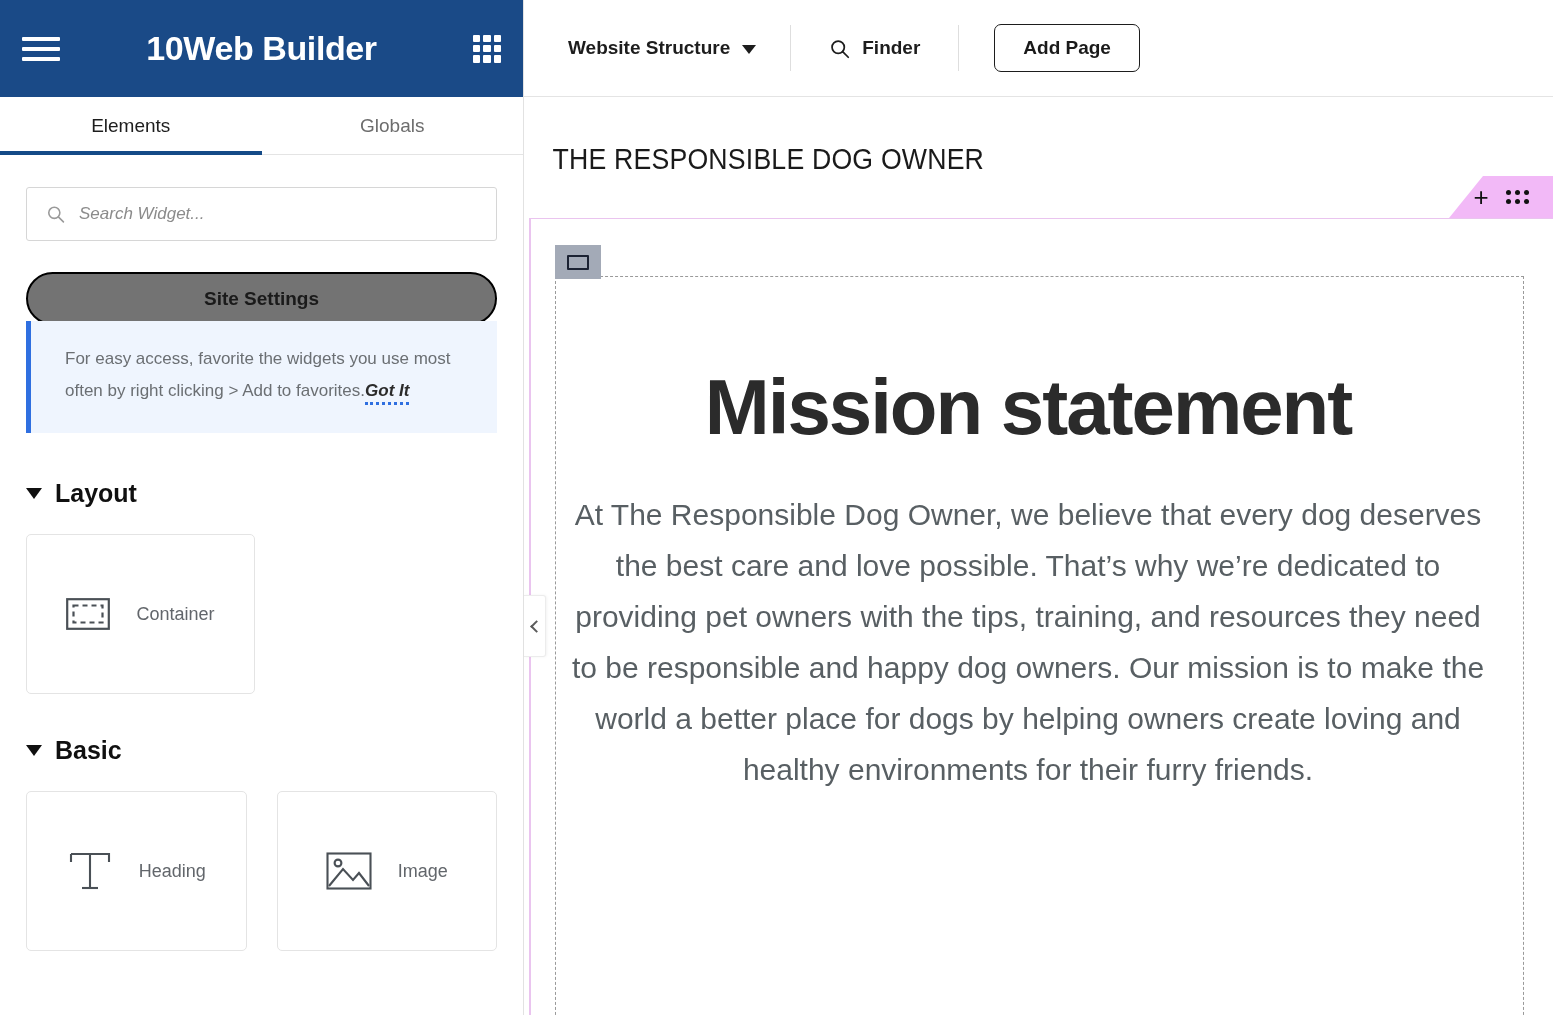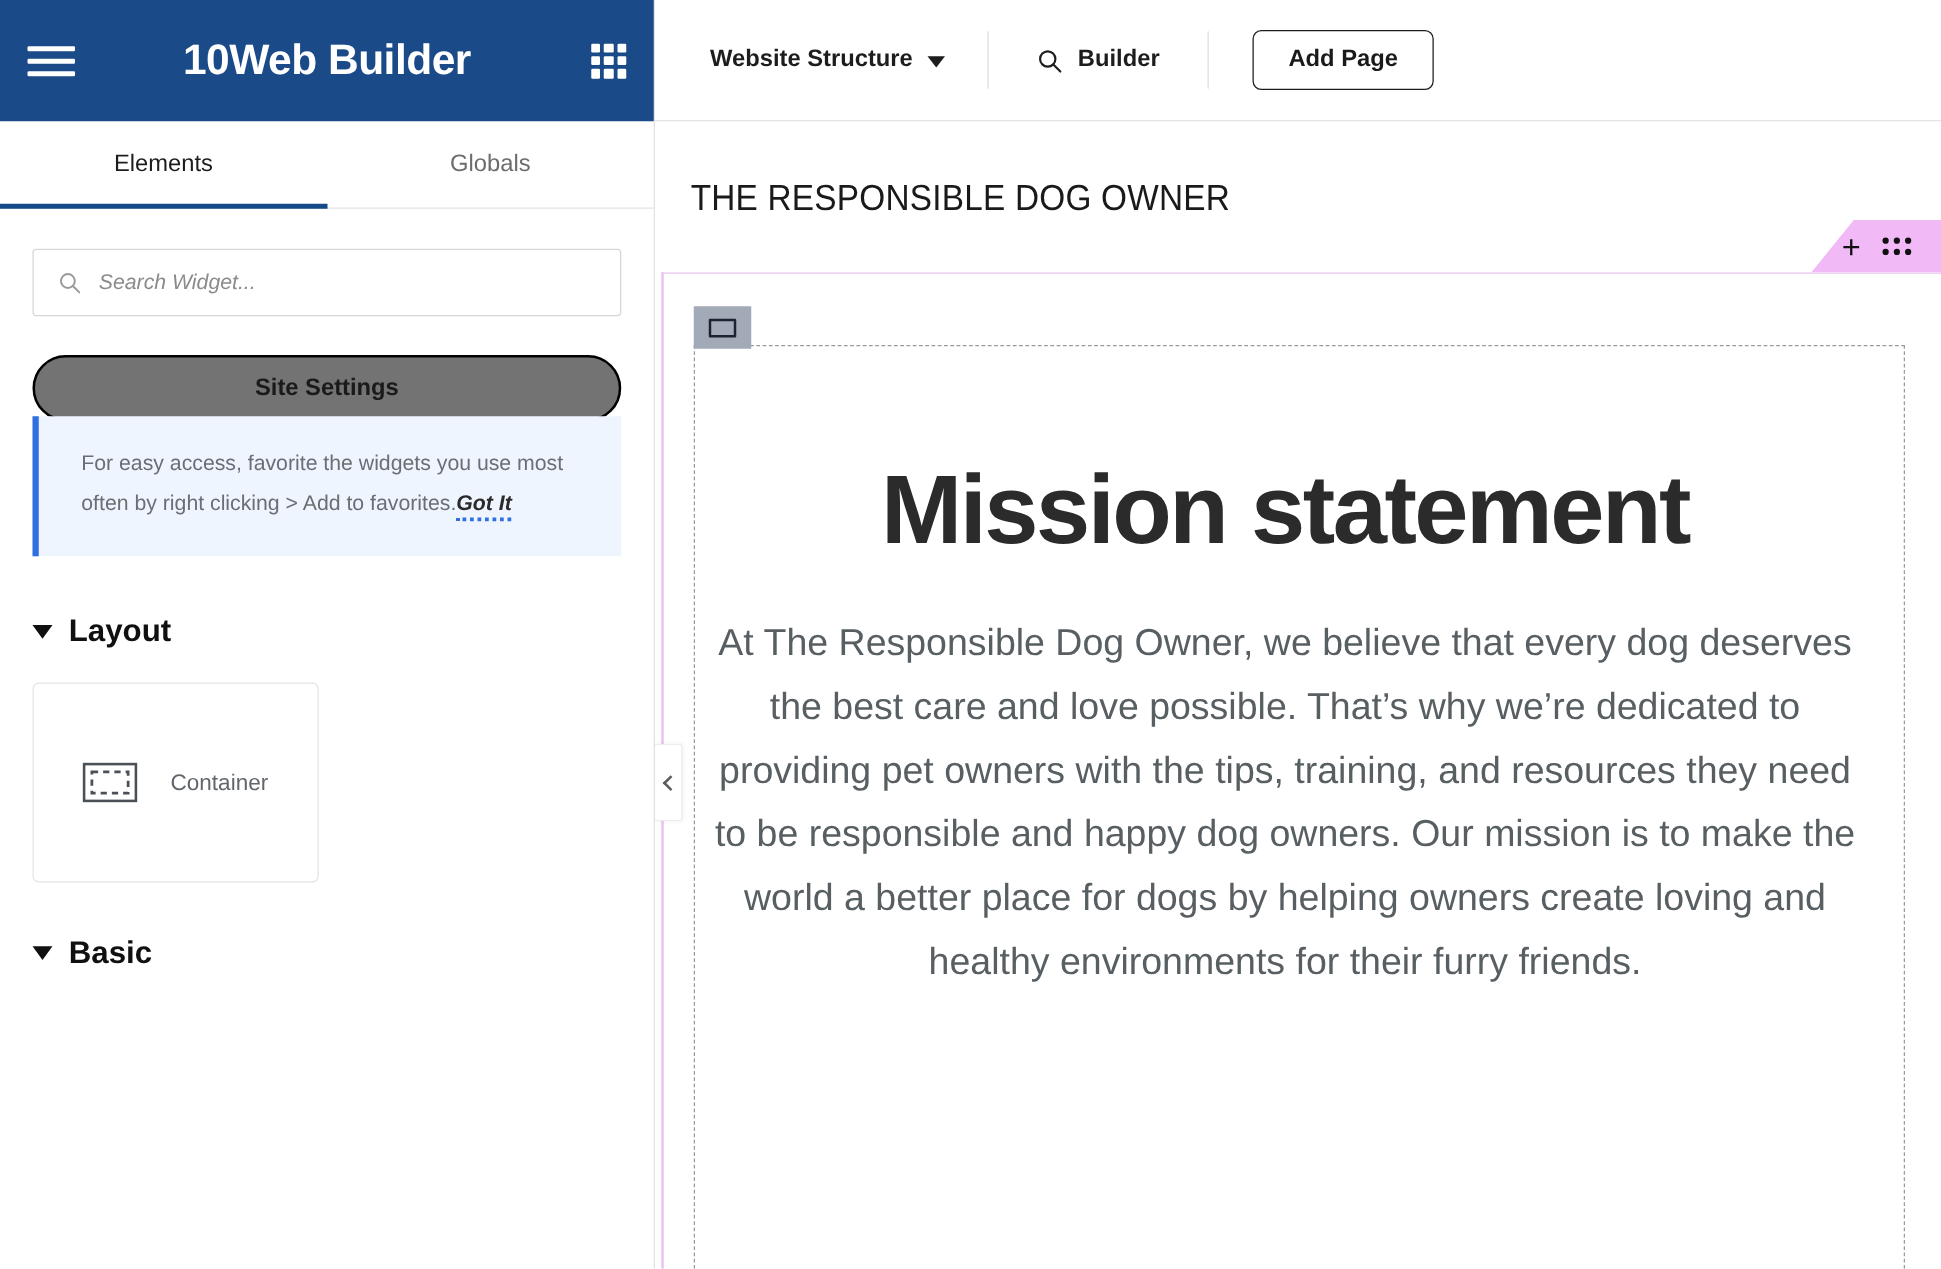--- a/index.html
+++ b/index.html
@@ -36,21 +36,21 @@
     pointer-events: none;
   }
   .apps-grid {
     margin-left: auto; width: 28px; height: 28px;
     display: grid; grid-template-columns: repeat(3, 1fr); grid-template-rows: repeat(3, 1fr);
     gap: 3px; cursor: pointer; position: relative; z-index: 2;
   }
   .apps-grid i { display: block; background: #ffffff; border-radius: 1px; }
 
   
-  .tabs { height: 70px; display: flex; flex: none; border-bottom: 1px solid #e4e4e4; }
+  .tabs { height: 58px; display: flex; flex: none; border-bottom: 1px solid #e4e4e4; }
   .tab {
     flex: 1; display: flex; align-items: center; justify-content: center;
     font-size: 19px; color: #6d6d6d; cursor: pointer; position: relative;
   }
   .tab.active { color: #1d1d1d; }
   .tab.active::after {
     content: ""; position: absolute; left: 0; right: 0; bottom: -1px;
     height: 4px; background: #144a87;
   }
 
@@ -278,39 +278,64 @@
           </div>
         </div>
       </div>
 
       
       <div class="section">
         <div class="section-title">
           <span class="caret"></span>
           <span>Basic</span>
         </div>
+        <div class="widget-grid">
+
+          <div class="widget-card">
+            <div class="widget-ico">
+              <svg width="46" height="44" viewBox="0 0 46 44" fill="none" stroke="#4a5056" stroke-width="2.1">
+                <path d="M4 5 H42 V13 M4 5 V13"></path>
+                <path d="M23 5 V38"></path>
+                <path d="M15 39 H31"></path>
+              </svg>
+            </div>
+            <div class="widget-label">Heading</div>
+          </div>
+
+          <div class="widget-card">
+            <div class="widget-ico">
+              <svg width="46" height="38" viewBox="0 0 46 38" fill="none" stroke="#4a5056" stroke-width="2.1">
+                <rect x="1.5" y="1.5" width="43" height="35"></rect>
+                <circle cx="12" cy="11" r="3.4"></circle>
+                <path d="M3 34 L17 17 L27 28 L33 21 L43 34"></path>
+              </svg>
+            </div>
+            <div class="widget-label">Image</div>
+          </div>
+
+        </div>
       </div>
 
     </div>
   </div>
 
   <div id="right-panel">
 
     <div class="toolbar">
       <div class="tb-item">
         <span>Website Structure</span>
         <span class="chev-down"></span>
       </div>
       <div class="tb-sep"></div>
       <div class="tb-item tb-finder">
         <svg width="21" height="21" viewBox="0 0 24 24" fill="none">
           <circle cx="10.5" cy="10.5" r="7" stroke="#1d1d1d" stroke-width="2"></circle>
           <line x1="15.6" y1="15.6" x2="22" y2="22" stroke="#1d1d1d" stroke-width="2" stroke-linecap="round"></line>
         </svg>
-        <span>Builder</span>
+        <span>Finder</span>
       </div>
       <div class="tb-sep"></div>
       <button class="add-page-btn">Add Page</button>
     </div>
 
     <div class="site-title">THE RESPONSIBLE DOG OWNER</div>
 
     <div class="pink-tab">
       <span class="plus-ico">+</span>
       <span class="dots-ico">

